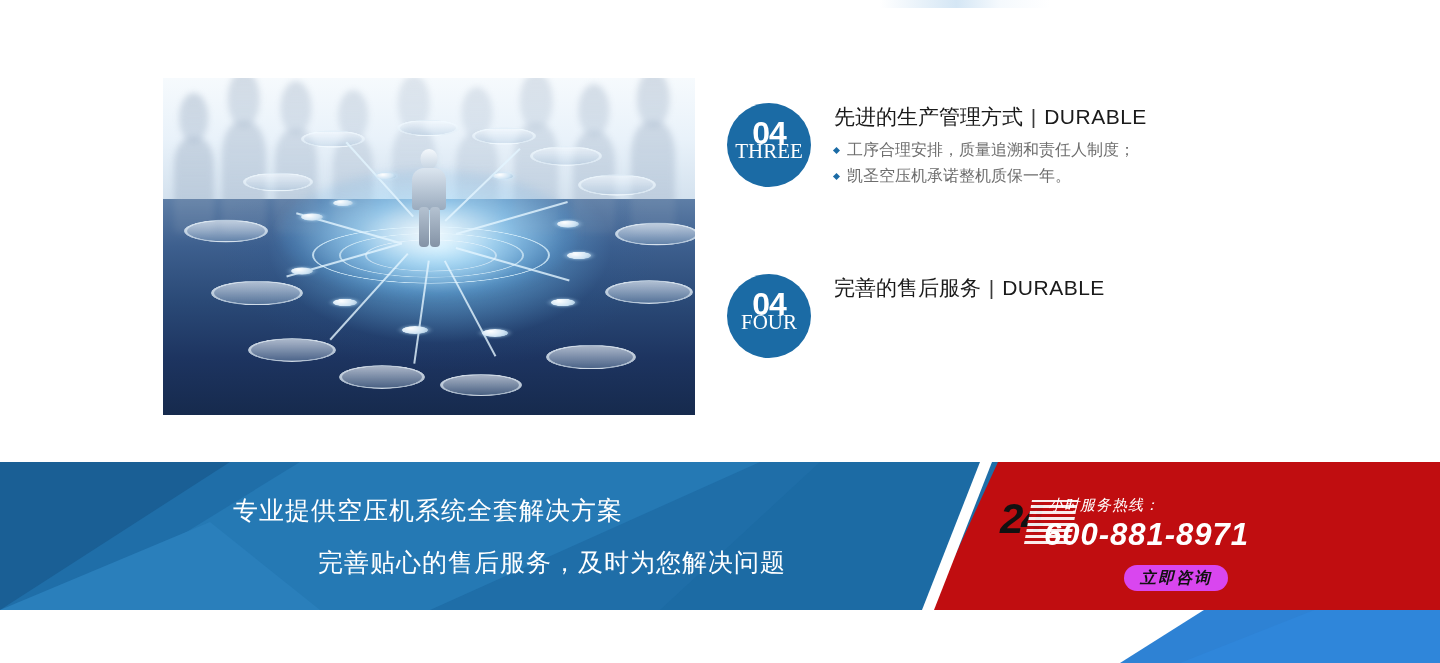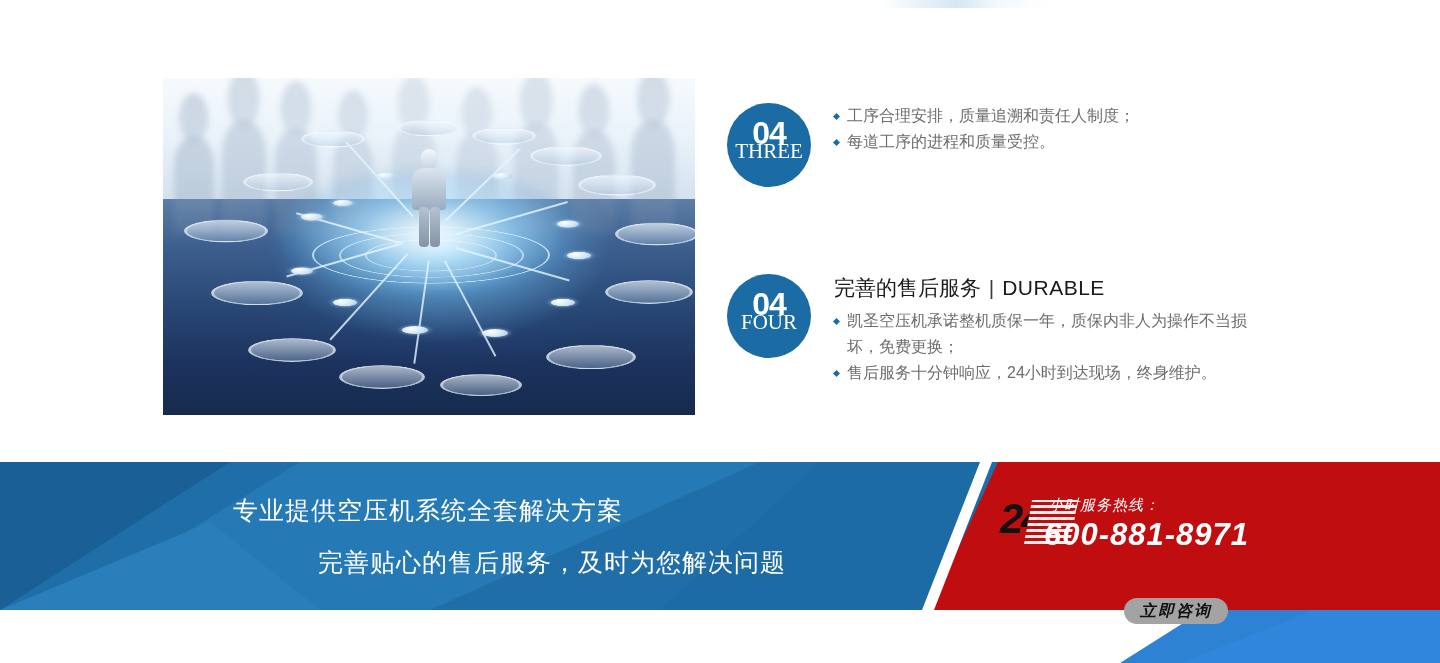--- a/index.html
+++ b/index.html
@@ -214,24 +214,24 @@
   }
   .hot-number{
     position:absolute;left:44px;top:56px;
     color:#ffffff;font-size:31px;line-height:34px;font-weight:bold;font-style:italic;
     letter-spacing:1px;white-space:nowrap;
     font-family:"Liberation Sans",sans-serif;
   }
   .consult-btn{
     position:absolute;left:124px;top:103px;
     width:104px;height:26px;border-radius:13px;
-    background:#a3a3a3;color:#111111;
+    background:#d946ef;color:#111111;
     font-size:16px;font-weight:bold;font-style:italic;
     display:flex;align-items:center;justify-content:center;
-    letter-spacing:2px;cursor:pointer;margin-top:33px;
+    letter-spacing:2px;cursor:pointer;
   }
 </style>
 </head>
 <body>
 
 <div class="top-remnant"></div>
 
 <div class="hero-image">
   <div class="sky"></div>
   <div class="floor"></div>
@@ -298,42 +298,43 @@
     <div class="legR"></div>
   </div>
 </div>
 
 <div class="feature feature-03">
   <div class="badge">
     <div class="num">04</div>
     <div class="word">THREE</div>
   </div>
   <div class="feature-text">
+    <div class="feature-title">
+      <span>先进的生产管理方式</span>
+      <span class="sep">|</span>
+      <span class="en">DURABLE</span>
+    </div>
     <ul class="bullet-list">
       <li>工序合理安排，质量追溯和责任人制度；</li>
-      <li>每道工序的进程和质量受控。</li>
+      <li>凯圣空压机承诺整机质保一年。</li>
     </ul>
   </div>
 </div>
 
 <div class="feature feature-04">
   <div class="badge">
     <div class="num">04</div>
     <div class="word">FOUR</div>
   </div>
   <div class="feature-text">
     <div class="feature-title">
       <span>完善的售后服务</span>
       <span class="sep">|</span>
       <span class="en">DURABLE</span>
     </div>
-    <ul class="bullet-list">
-      <li>凯圣空压机承诺整机质保一年，质保内非人为操作不当损坏，免费更换；</li>
-      <li>售后服务十分钟响应，24小时到达现场，终身维护。</li>
-    </ul>
   </div>
 </div>
 
 <div class="banner">
   <div class="blue-base"></div>
   <div class="facet f1"></div>
   <div class="facet f2"></div>
   <div class="facet f3"></div>
   <div class="facet f4"></div>
 

